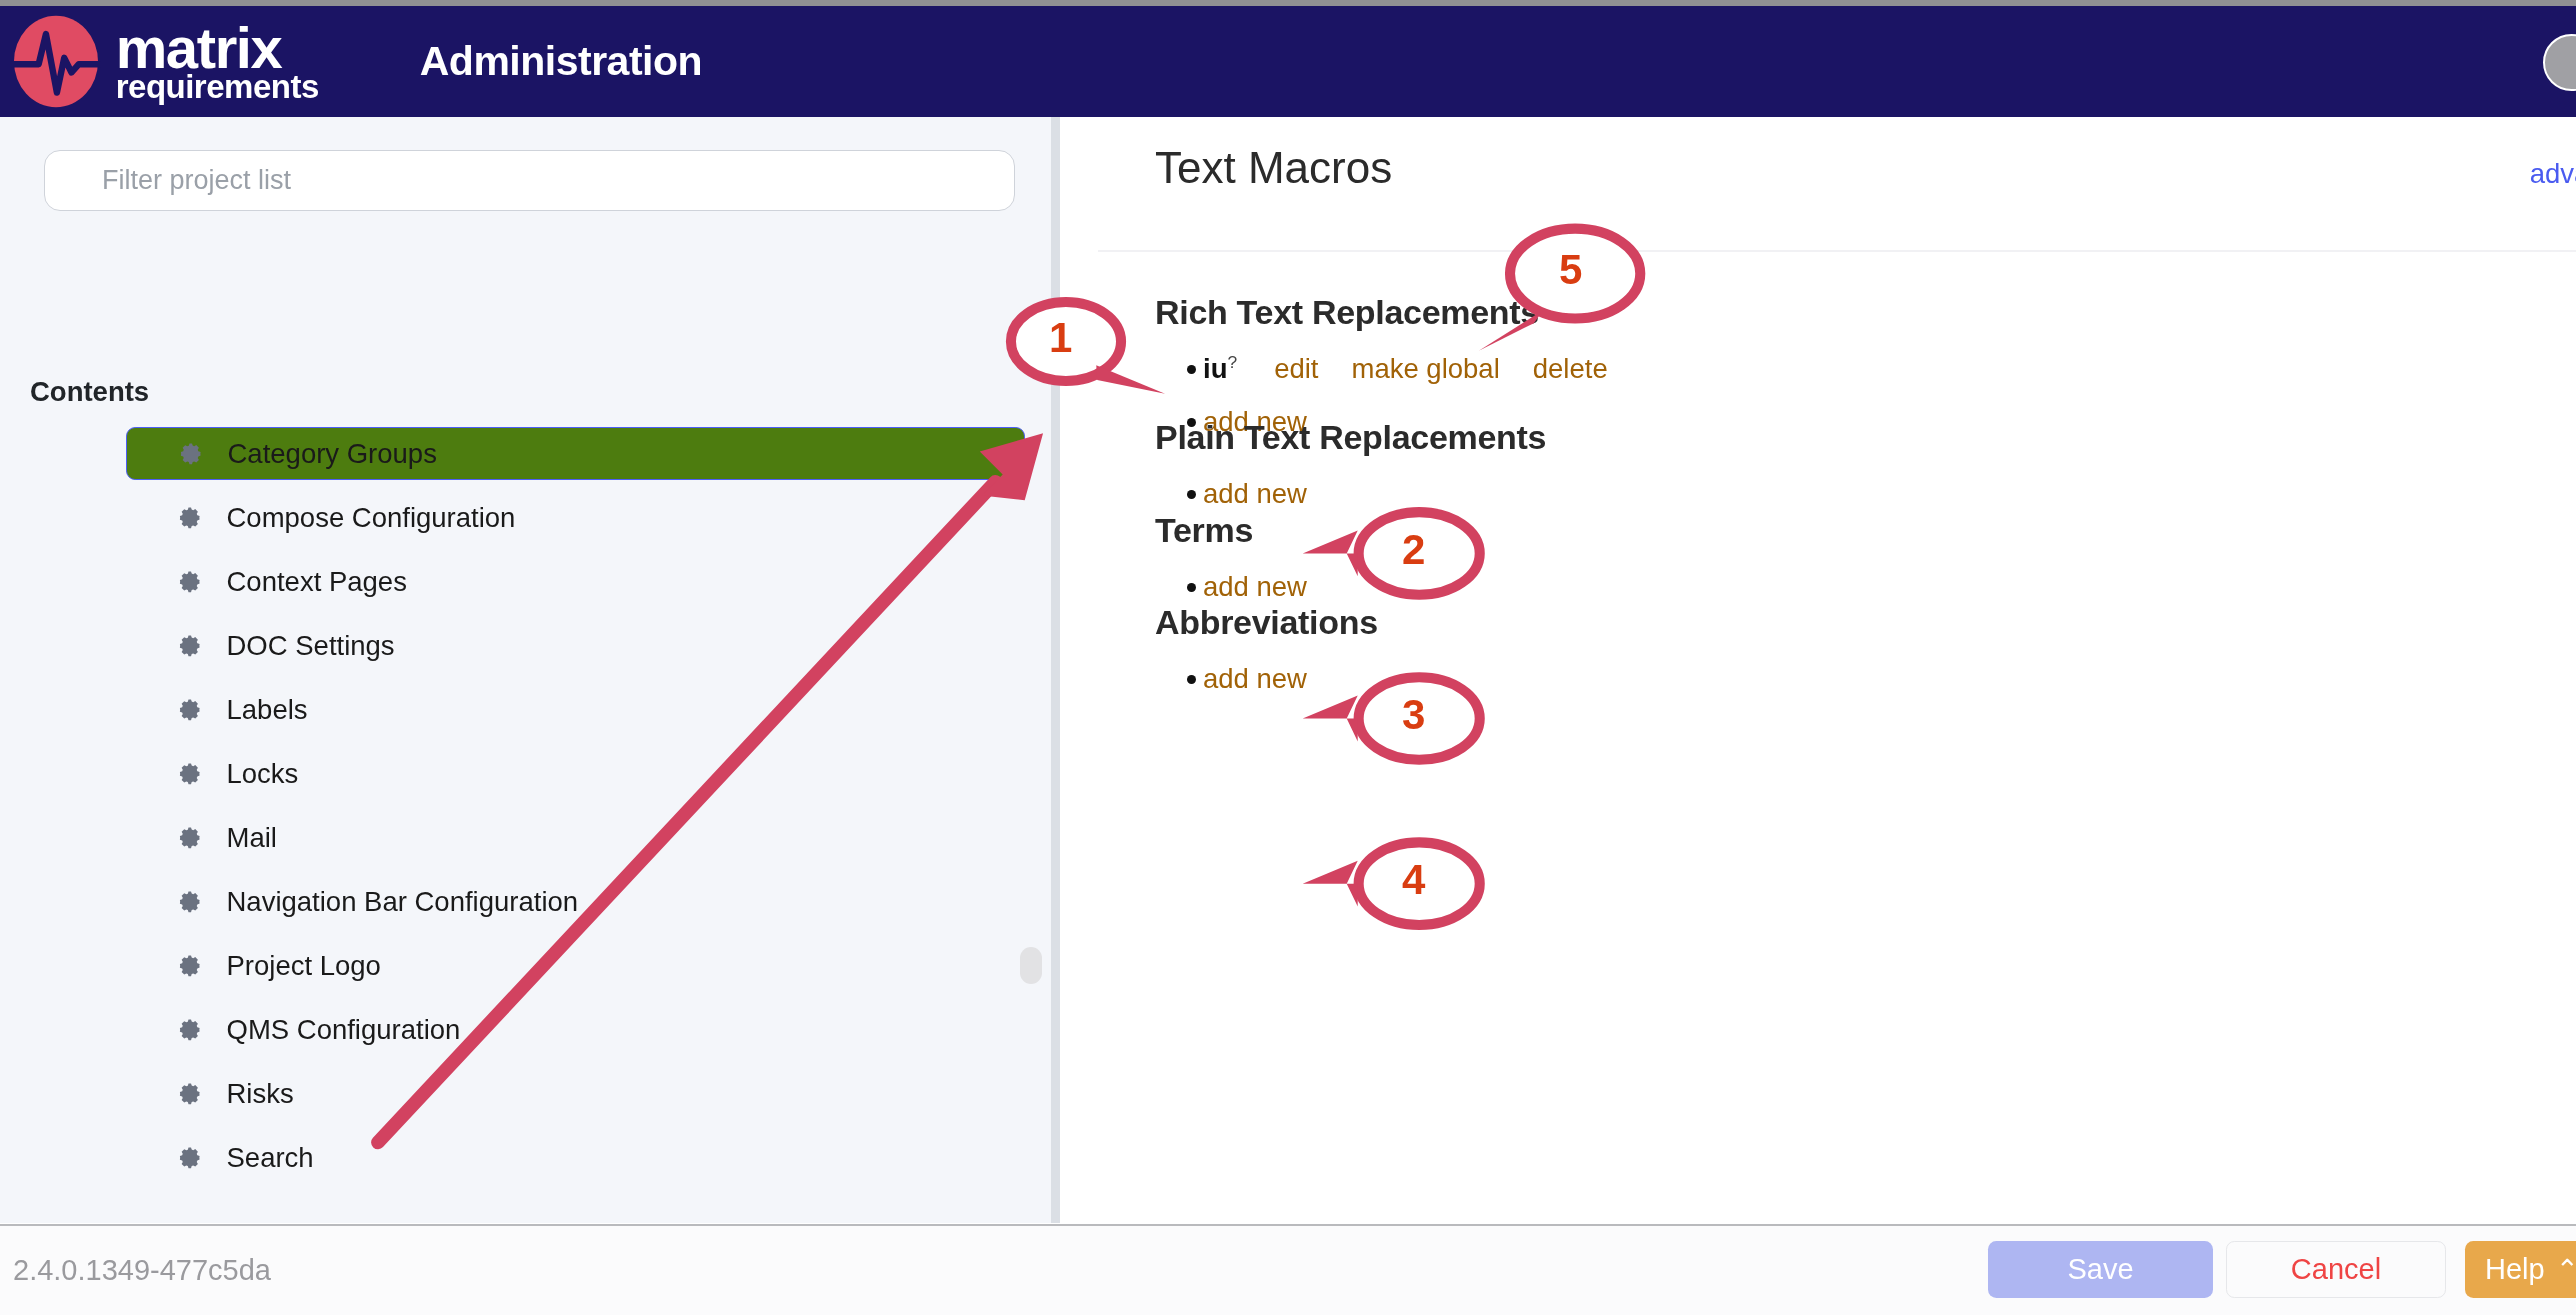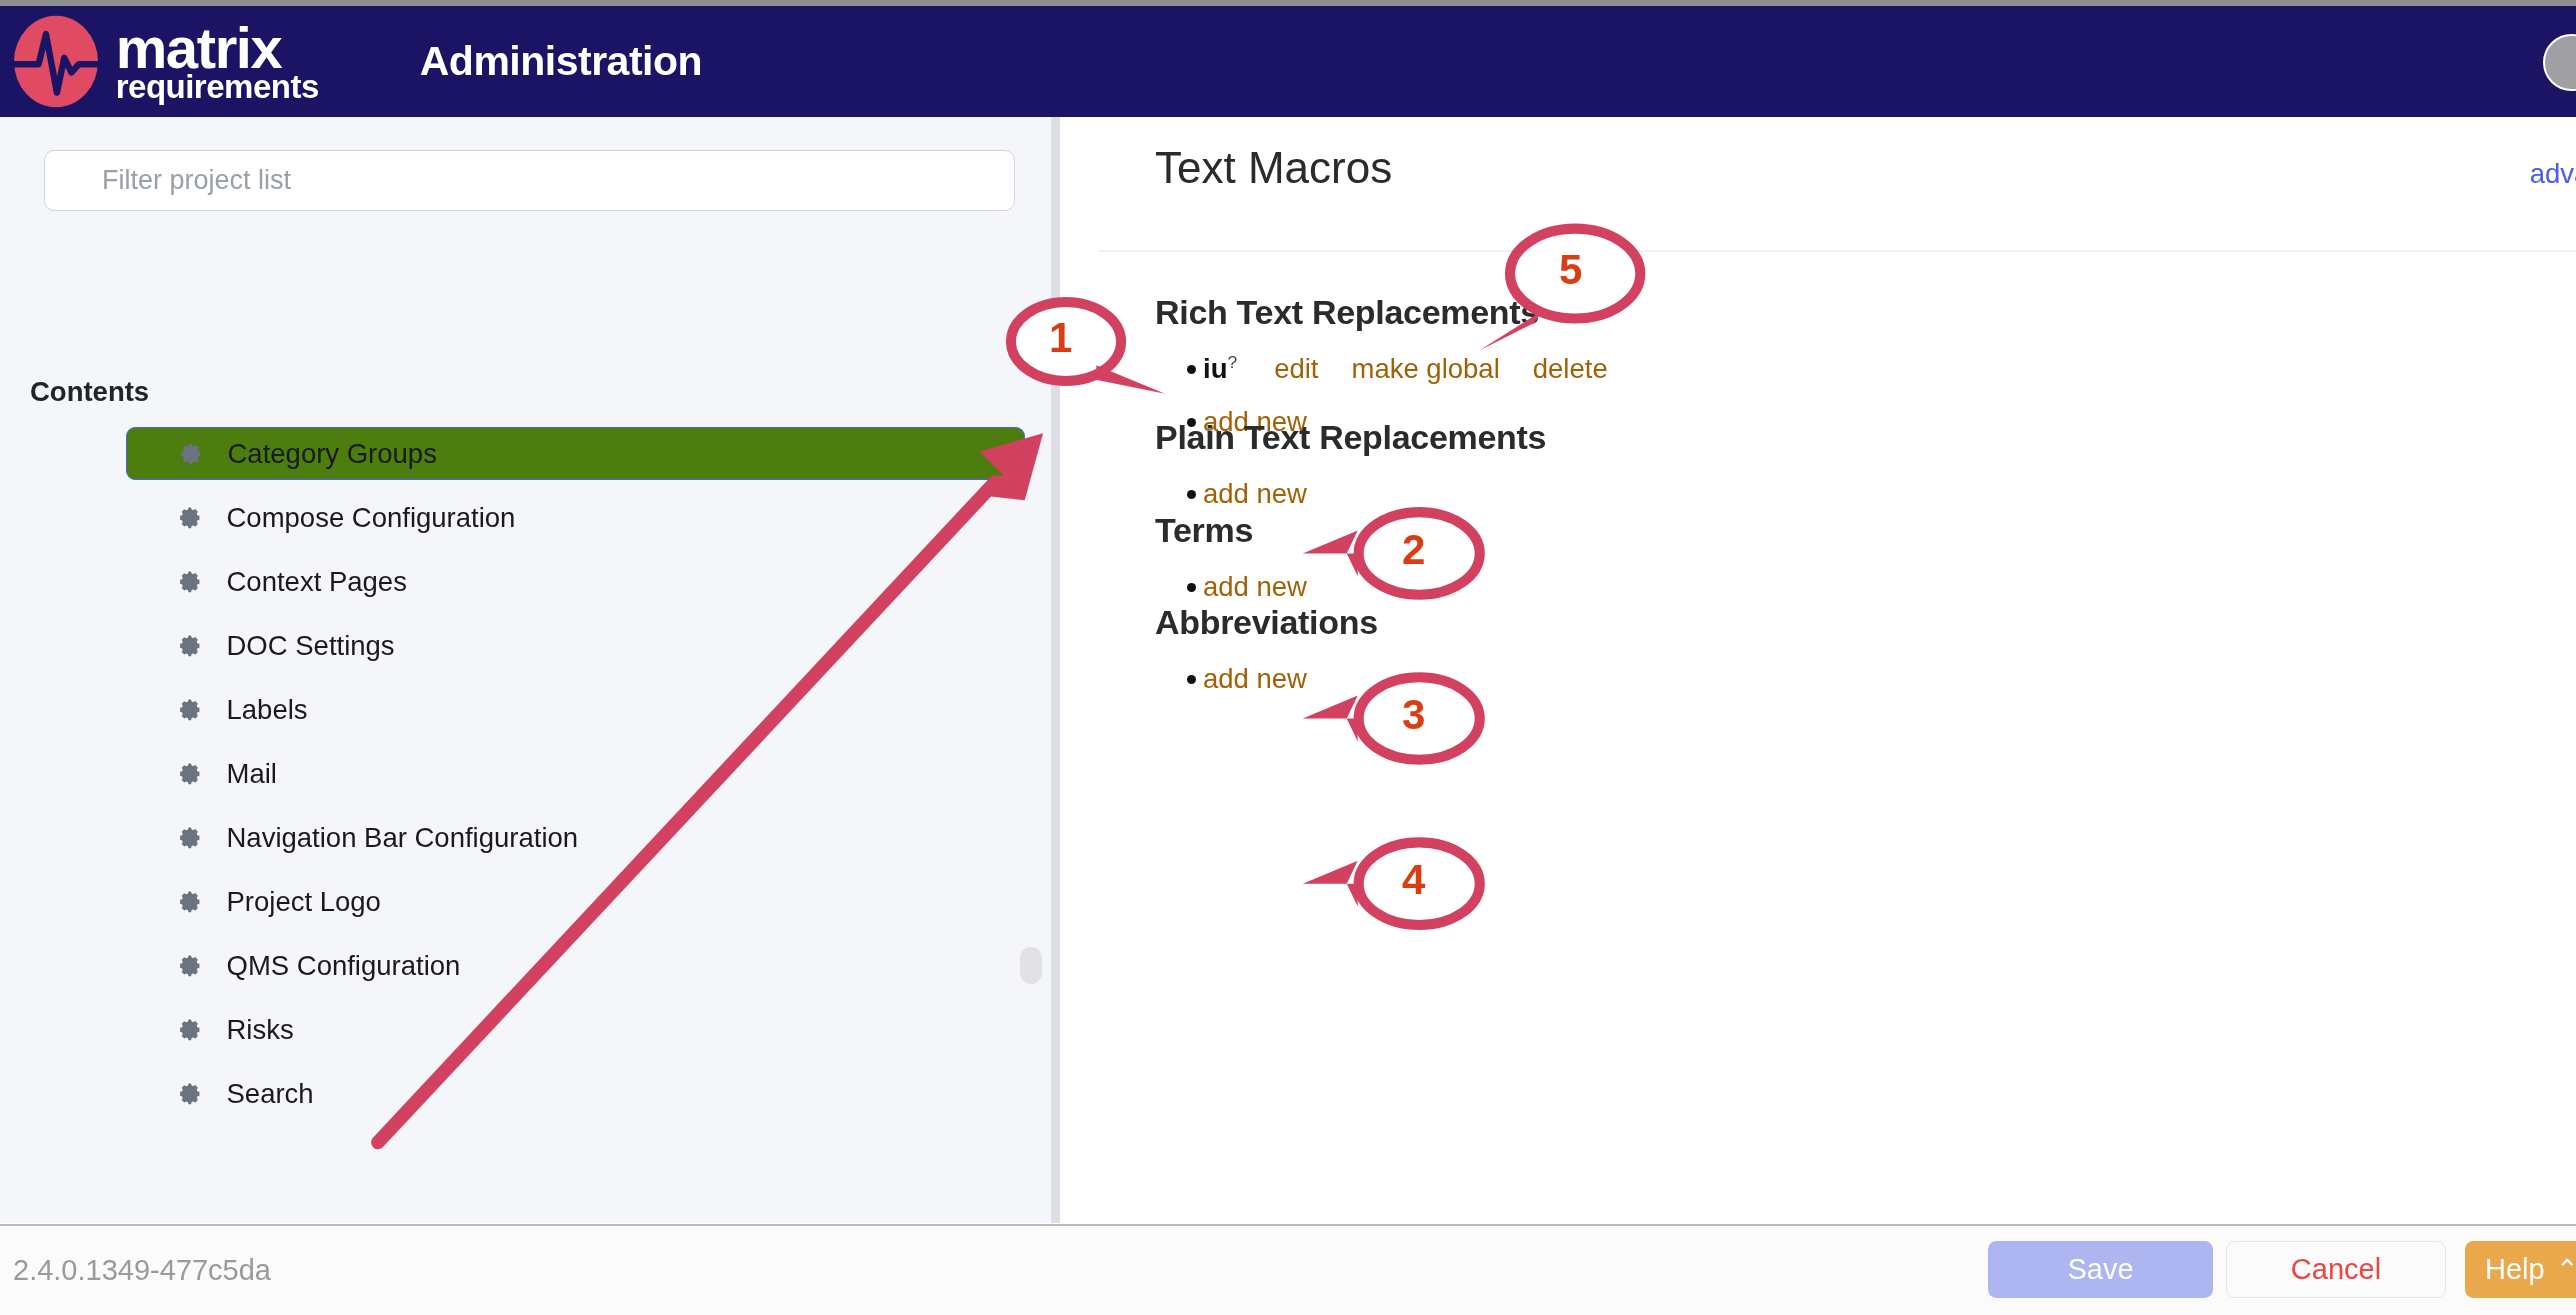--- a/index.html
+++ b/index.html
@@ -100,21 +100,21 @@
     overflow: hidden;
   }
   .filter-input {
     position: absolute;
     top: 33px;
     left: 44px;
     width: 971px;
     height: 61px;
     box-sizing: border-box;
     border: 0.9px solid #cfd3da;
-    border-radius: 10px;
+    border-radius: 16px;
     background: #ffffff;
     font-family: "Liberation Sans", sans-serif;
     font-size: 27px;
     color: #212529;
     padding: 0 16.5px 0 57px;
     outline: none;
   }
   .filter-input::placeholder { color: #9aa0a8; }
 
   .contents-label {
@@ -413,20 +413,27 @@
               <path fill="#6b7280" d="M12 8.2a3.8 3.8 0 1 0 0 7.6 3.8 3.8 0 0 0 0-7.6zm0 5.9a2.1 2.1 0 1 1 0-4.2 2.1 2.1 0 0 1 0 4.2z"></path>
               <path fill="#6b7280" d="M20.6 13.6l-.2-1.6.2-1.6-2-.6-.5-1.3 1-1.8-2.3-2.3-1.8 1-1.3-.5L13.1 3h-2.2l-.6 2-1.3.5-1.8-1L4.9 6.8l1 1.8-.5 1.3-2 .6.2 1.6-.2 1.6 2 .6.5 1.3-1 1.8 2.3 2.3 1.8-1 1.3.5.6 2h2.2l.6-2 1.3-.5 1.8 1 2.3-2.3-1-1.8.5-1.3z"></path>
             </svg></span>
           <span class="lbl">Labels</span>
         </div>
         <div class="nav-item">
           <span class="gear"><svg viewBox="0 0 24 24" width="27.5" height="27.5" aria-hidden="true">
               <path fill="#6b7280" d="M12 8.2a3.8 3.8 0 1 0 0 7.6 3.8 3.8 0 0 0 0-7.6zm0 5.9a2.1 2.1 0 1 1 0-4.2 2.1 2.1 0 0 1 0 4.2z"></path>
               <path fill="#6b7280" d="M20.6 13.6l-.2-1.6.2-1.6-2-.6-.5-1.3 1-1.8-2.3-2.3-1.8 1-1.3-.5L13.1 3h-2.2l-.6 2-1.3.5-1.8-1L4.9 6.8l1 1.8-.5 1.3-2 .6.2 1.6-.2 1.6 2 .6.5 1.3-1 1.8 2.3 2.3 1.8-1 1.3.5.6 2h2.2l.6-2 1.3-.5 1.8 1 2.3-2.3-1-1.8.5-1.3z"></path>
             </svg></span>
+          <span class="lbl">Locks</span>
+        </div>
+        <div class="nav-item">
+          <span class="gear"><svg viewBox="0 0 24 24" width="27.5" height="27.5" aria-hidden="true">
+              <path fill="#6b7280" d="M12 8.2a3.8 3.8 0 1 0 0 7.6 3.8 3.8 0 0 0 0-7.6zm0 5.9a2.1 2.1 0 1 1 0-4.2 2.1 2.1 0 0 1 0 4.2z"></path>
+              <path fill="#6b7280" d="M20.6 13.6l-.2-1.6.2-1.6-2-.6-.5-1.3 1-1.8-2.3-2.3-1.8 1-1.3-.5L13.1 3h-2.2l-.6 2-1.3.5-1.8-1L4.9 6.8l1 1.8-.5 1.3-2 .6.2 1.6-.2 1.6 2 .6.5 1.3-1 1.8 2.3 2.3 1.8-1 1.3.5.6 2h2.2l.6-2 1.3-.5 1.8 1 2.3-2.3-1-1.8.5-1.3z"></path>
+            </svg></span>
           <span class="lbl">Mail</span>
         </div>
         <div class="nav-item">
           <span class="gear"><svg viewBox="0 0 24 24" width="27.5" height="27.5" aria-hidden="true">
               <path fill="#6b7280" d="M12 8.2a3.8 3.8 0 1 0 0 7.6 3.8 3.8 0 0 0 0-7.6zm0 5.9a2.1 2.1 0 1 1 0-4.2 2.1 2.1 0 0 1 0 4.2z"></path>
               <path fill="#6b7280" d="M20.6 13.6l-.2-1.6.2-1.6-2-.6-.5-1.3 1-1.8-2.3-2.3-1.8 1-1.3-.5L13.1 3h-2.2l-.6 2-1.3.5-1.8-1L4.9 6.8l1 1.8-.5 1.3-2 .6.2 1.6-.2 1.6 2 .6.5 1.3-1 1.8 2.3 2.3 1.8-1 1.3.5.6 2h2.2l.6-2 1.3-.5 1.8 1 2.3-2.3-1-1.8.5-1.3z"></path>
             </svg></span>
           <span class="lbl">Navigation Bar Configuration</span>
         </div>
         <div class="nav-item">

